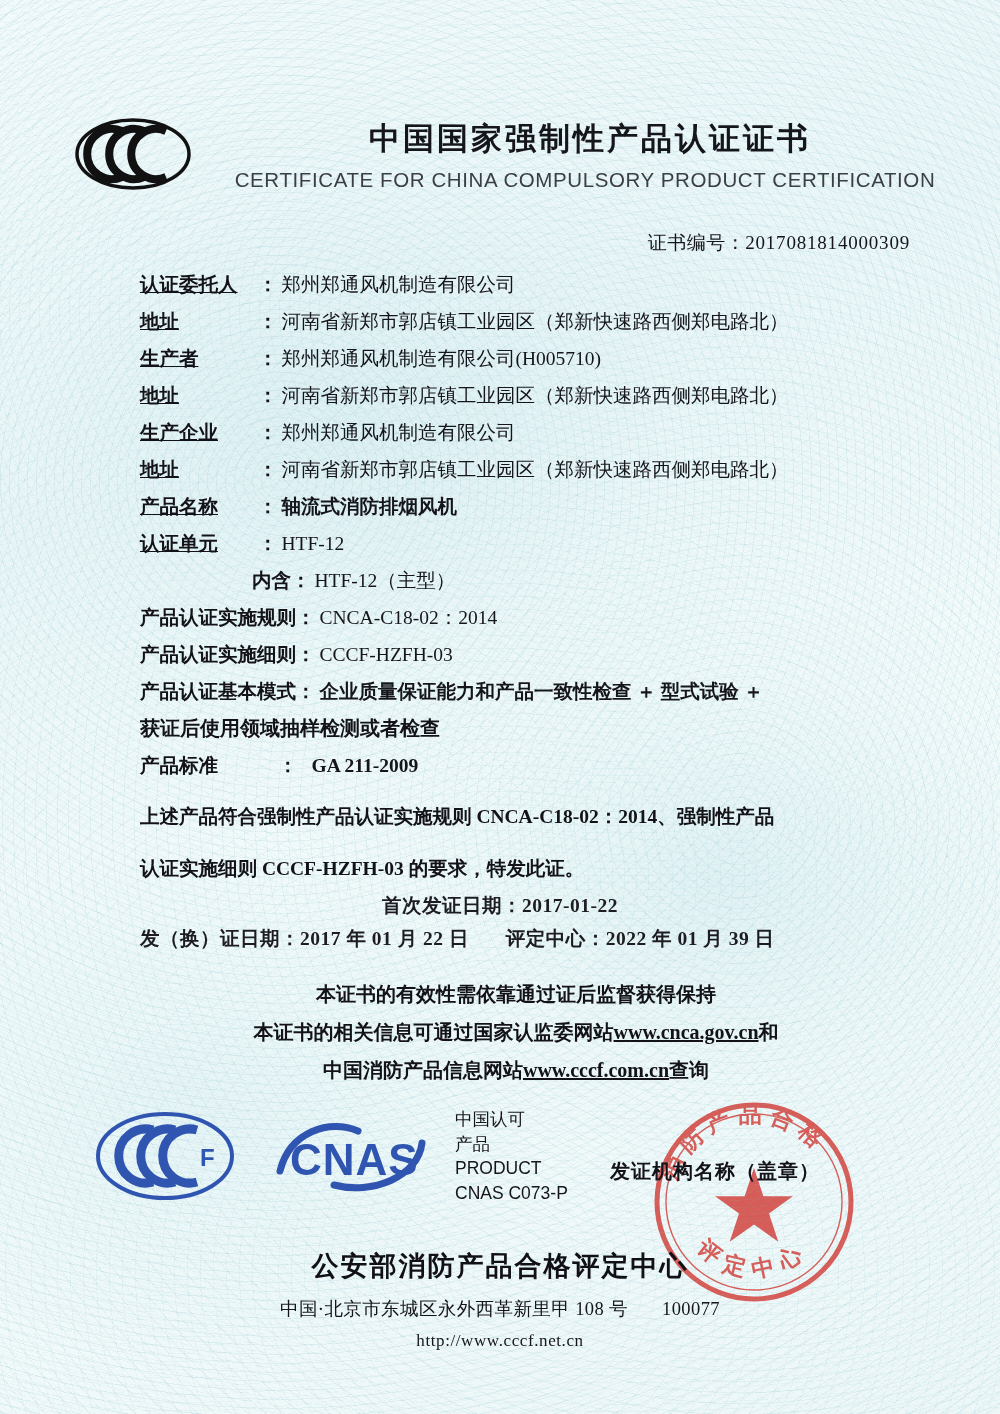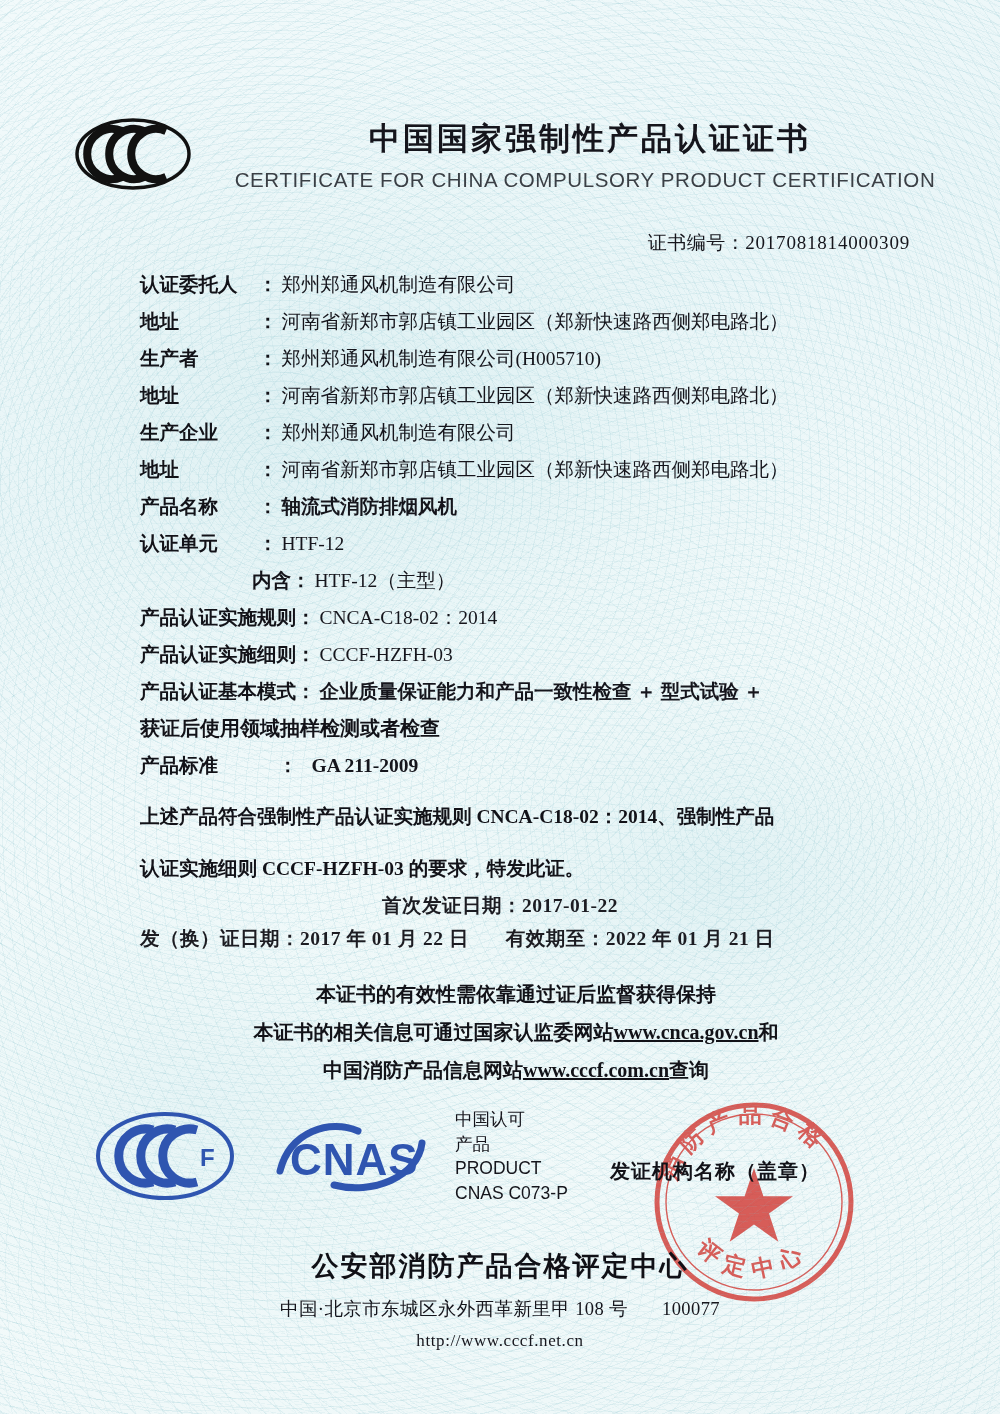--- a/index.html
+++ b/index.html
@@ -115,20 +115,21 @@
   }
   .lbl {
     font-weight: bold;
     color: #121218;
     flex: 0 0 auto;
   }
   .lbl.sp {
     display: inline-flex;
     justify-content: space-between;
     width: 118px;
+    text-decoration: underline;
   }
   .lbl.sp5 {
     display: inline-flex;
     justify-content: space-between;
     width: 138px;
   }
   .val {
     color: #15151c;
     font-weight: normal;
     padding-left: 4px;
@@ -371,21 +372,21 @@
     <div class="statement">上述产品符合强制性产品认证实施规则 CNCA-C18-02：2014、强制性产品</div>
     <div class="statement">认证实施细则 CCCF-HZFH-03 的要求，特发此证。</div>
 
     <div class="first-issue">
       <span>首次发证日期：</span><span>2017-01-22</span>
     </div>
 
     <div class="issue-row">
       <span>发（换）证日期：</span><span>2017 年 01 月 22 日</span>
       <span style="display:inline-block;width:26px"></span>
-      <span>有效期至：</span><span>2022 年 01 月 21 日</span>
+      <span>评定中心：</span><span>2022 年 01 月 39 日</span>
     </div>
   </div>
 
   <div class="notes layer">
     <div>本证书的有效性需依靠通过证后监督获得保持</div>
     <div>
       <span>本证书的相关信息可通过国家认监委网站</span><span class="u">www.cnca.gov.cn</span><span>和</span>
     </div>
     <div>
       <span>中国消防产品信息网站</span><span class="u">www.cccf.com.cn</span><span>查询</span>

